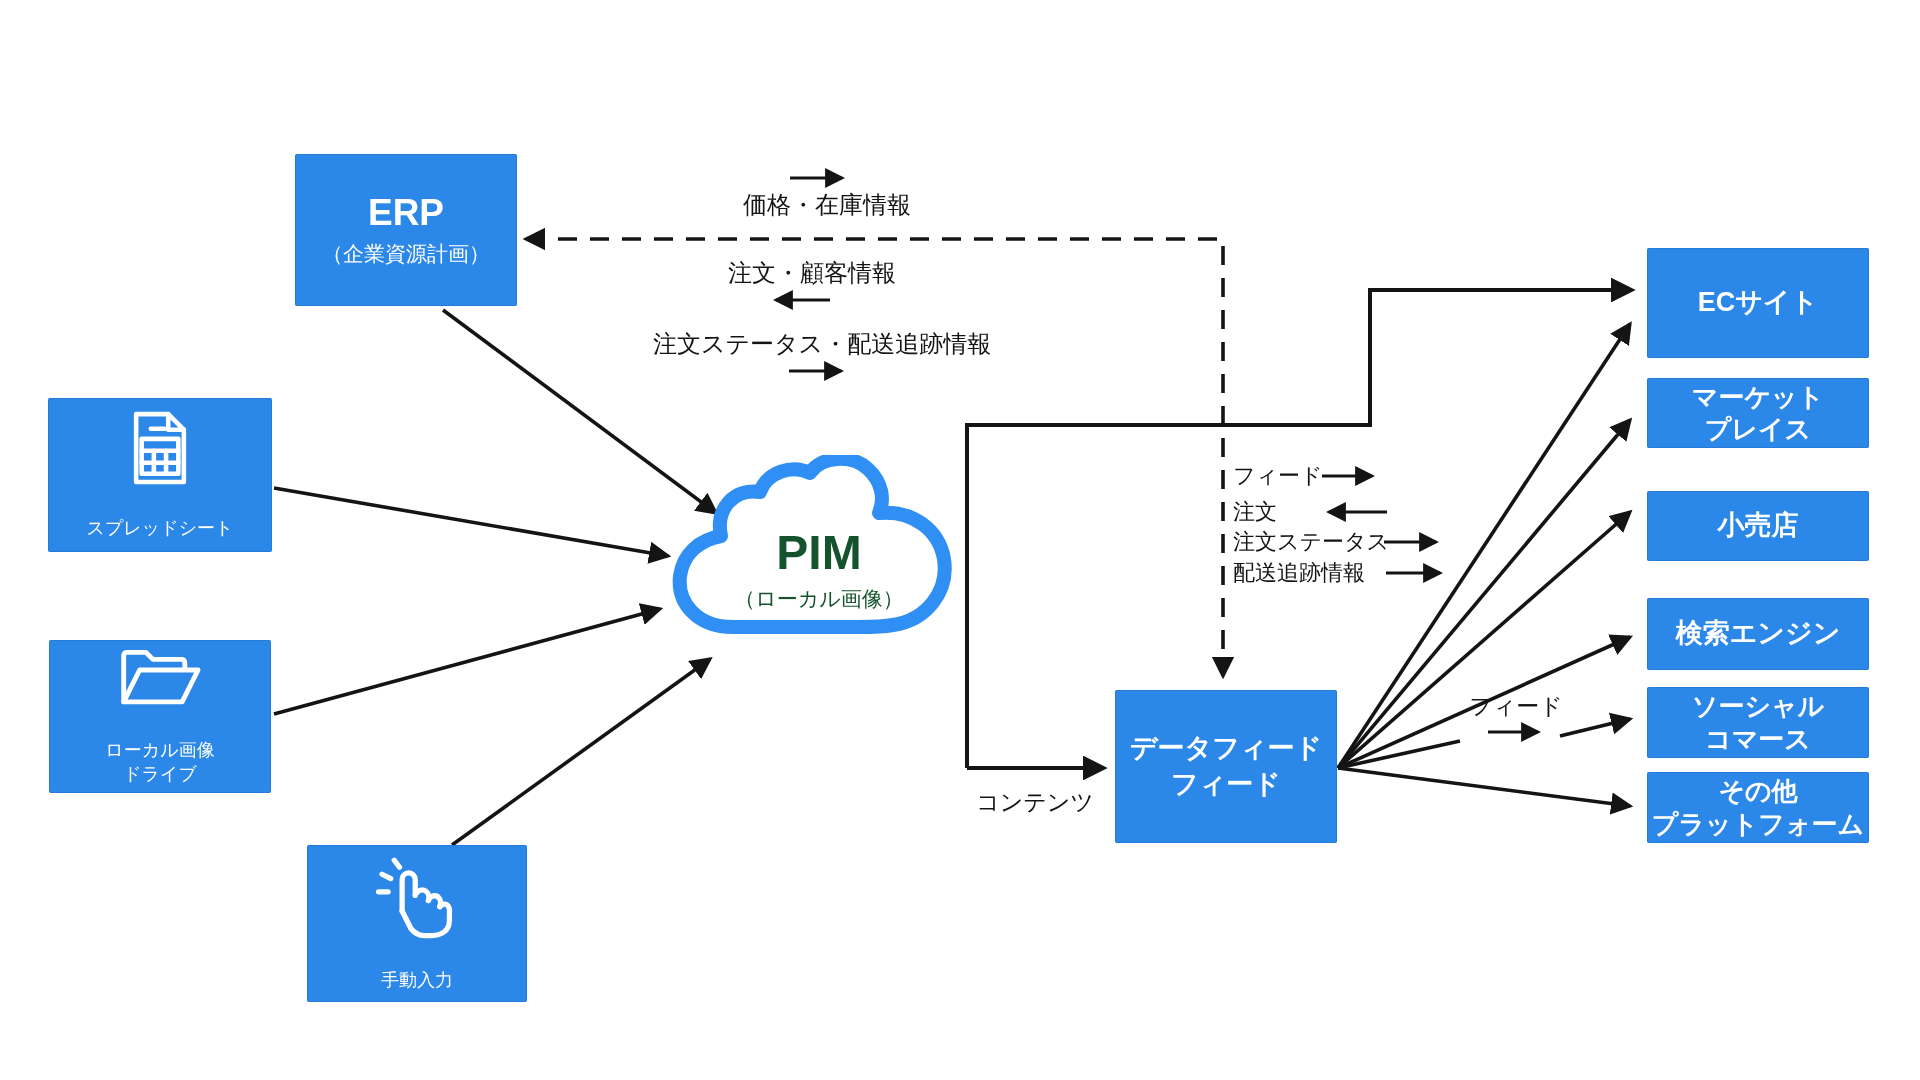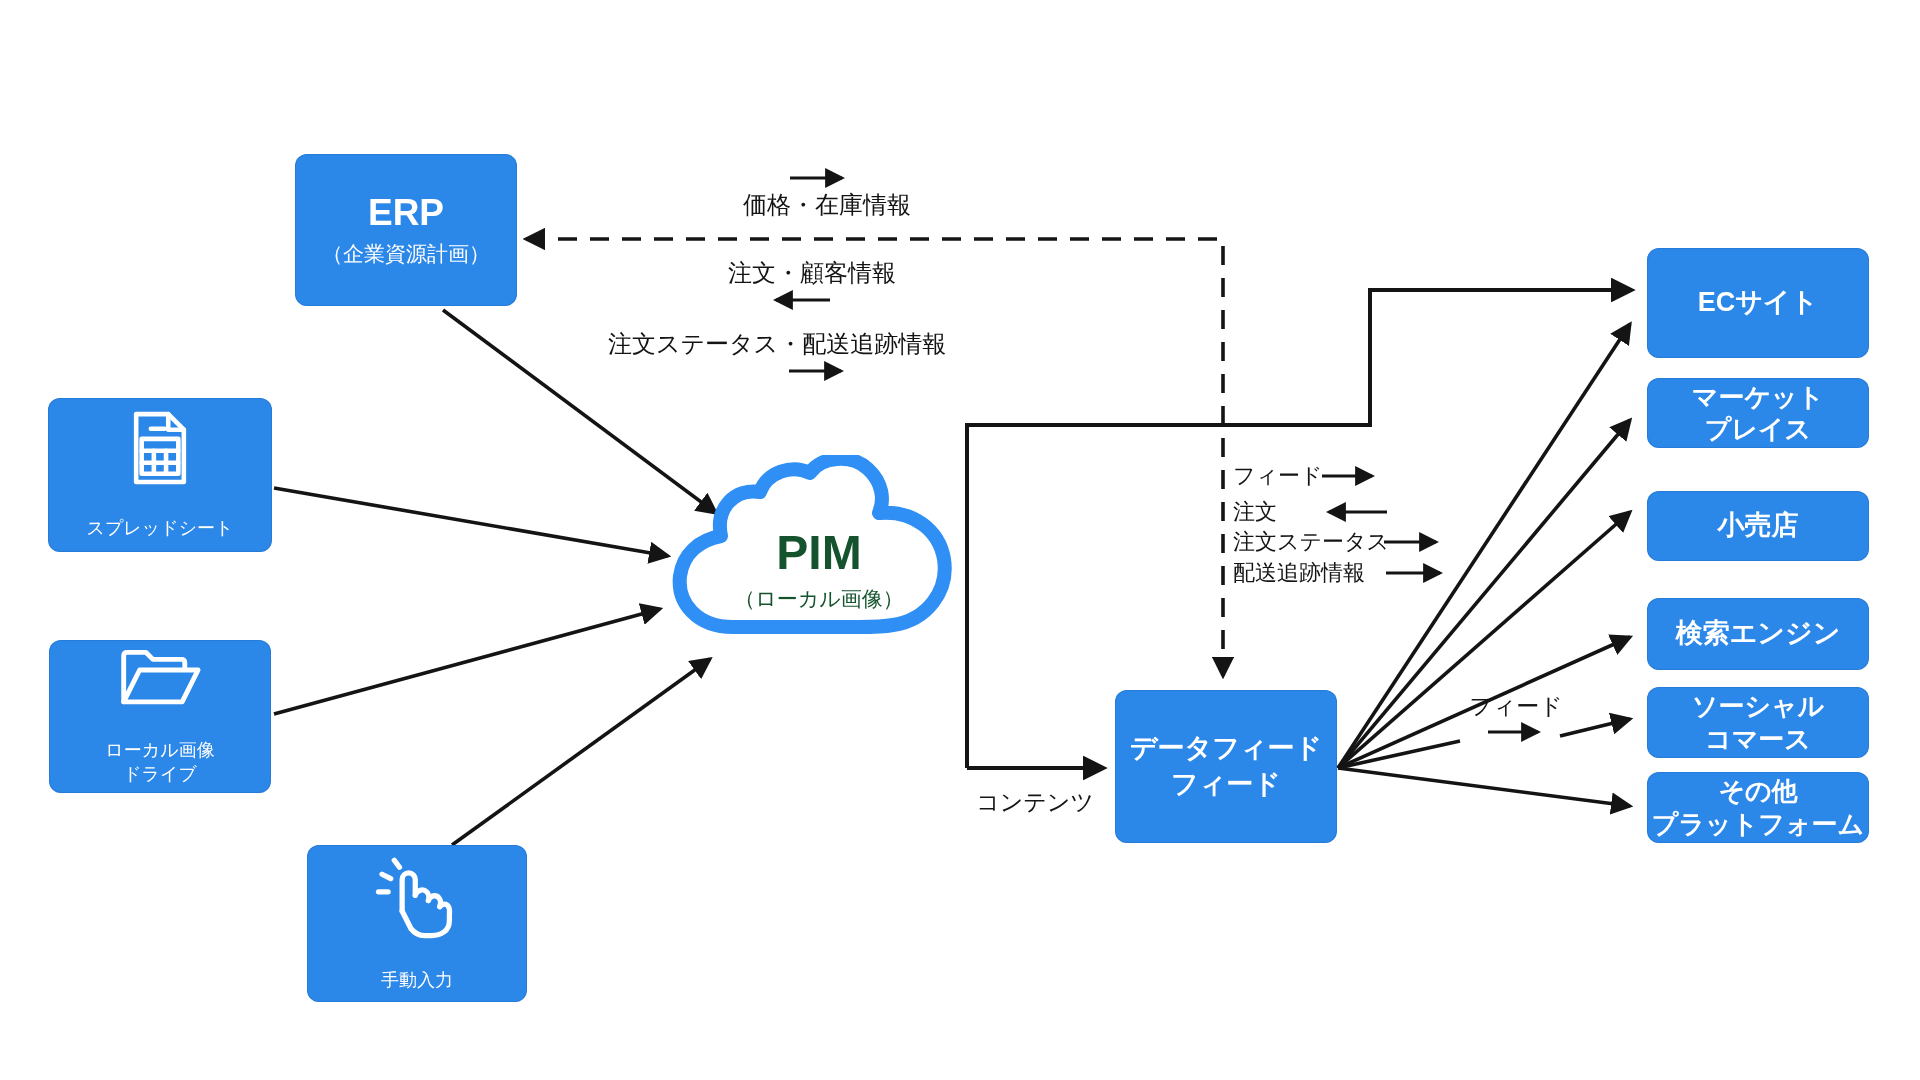--- a/index.html
+++ b/index.html
@@ -6,21 +6,21 @@
   .canvas{
     position:relative;width:1920px;height:1080px;background:#ffffff;
     font-family:"Liberation Sans","DejaVu Sans",sans-serif;overflow:hidden;
     --blue:#2b87e8;--ink:#141414;
   }
   .arrow-layer{position:absolute;left:0;top:0;pointer-events:none;}
   .arrow-layer line,.arrow-layer polyline{stroke:#141414;fill:none;}
   .bluebox{
     position:absolute;background:var(--blue);color:#ffffff;
     display:flex;flex-direction:column;align-items:center;justify-content:center;
-    text-align:center;border-radius:12px;box-shadow:0 0 0 1px rgba(30,100,190,.35) inset;
+    text-align:center;border-radius:2px;box-shadow:0 0 0 1px rgba(30,100,190,.35) inset;
   }
   .bl{font-weight:bold;font-size:27px;line-height:1.32;}
   .bl-sm{font-weight:normal;font-size:18px;line-height:1.3;margin-top:20px;}
   .erp-title{font-weight:bold;font-size:37px;line-height:1.15;}
   .erp-sub{font-size:21px;margin-top:6px;}
   .boxicon{margin-bottom:10px;}
   .cloud-wrap{position:absolute;left:663px;top:455px;width:312px;height:206px;}
   .cloud-text{position:absolute;left:0;top:0;width:100%;height:100%;
     display:flex;flex-direction:column;align-items:center;justify-content:center;color:#14532d;}
   .cloud-title{font-weight:bold;font-size:48px;line-height:1;margin-top:26px;}
@@ -175,21 +175,21 @@
 
   <div class="bluebox" style="left:1647px;top:772px;width:222px;height:71px;">
     <div class="bl" style="font-size:26px;line-height:1.25;">
       <span style="display:block">その他</span>
       <span style="display:block">プラットフォーム</span>
     </div>
   </div>
 
   <div class="flowlabel" style="left:827px;top:205px;">価格・在庫情報</div>
   <div class="flowlabel" style="left:812px;top:273px;">注文・顧客情報</div>
-  <div class="flowlabel" style="left:777px;top:344px;">注文ステータス・配送追跡情報</div>
+  <div class="flowlabel" style="left:822px;top:344px;">注文ステータス・配送追跡情報</div>
 
   <div class="legendrow" style="left:1233px;top:476px;">フィード</div>
   <div class="legendrow" style="left:1233px;top:512px;">注文</div>
   <div class="legendrow" style="left:1233px;top:542px;">注文ステータス</div>
   <div class="legendrow" style="left:1233px;top:573px;">配送追跡情報</div>
 
   <div class="smalllabel" style="left:1035px;top:802px;">コンテンツ</div>
   <div class="smalllabel" style="left:1516px;top:706px;">フィード</div>
 
 </div>

